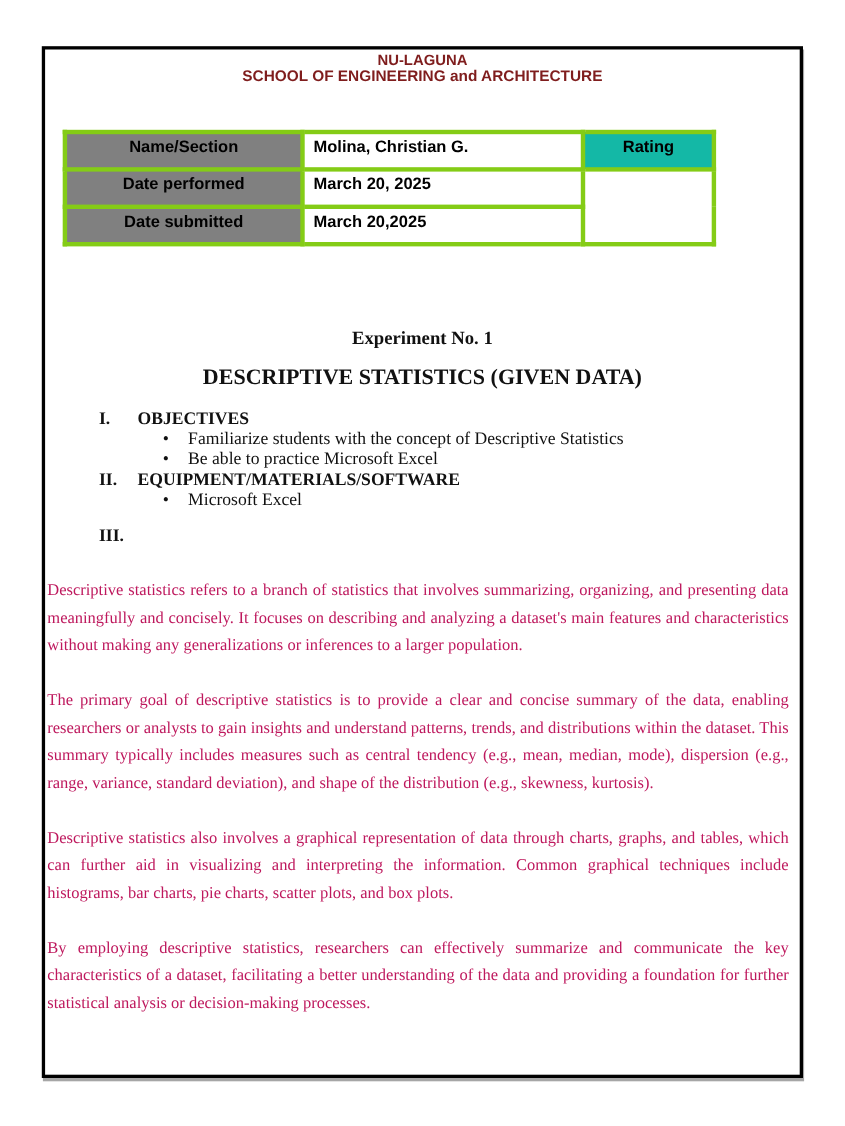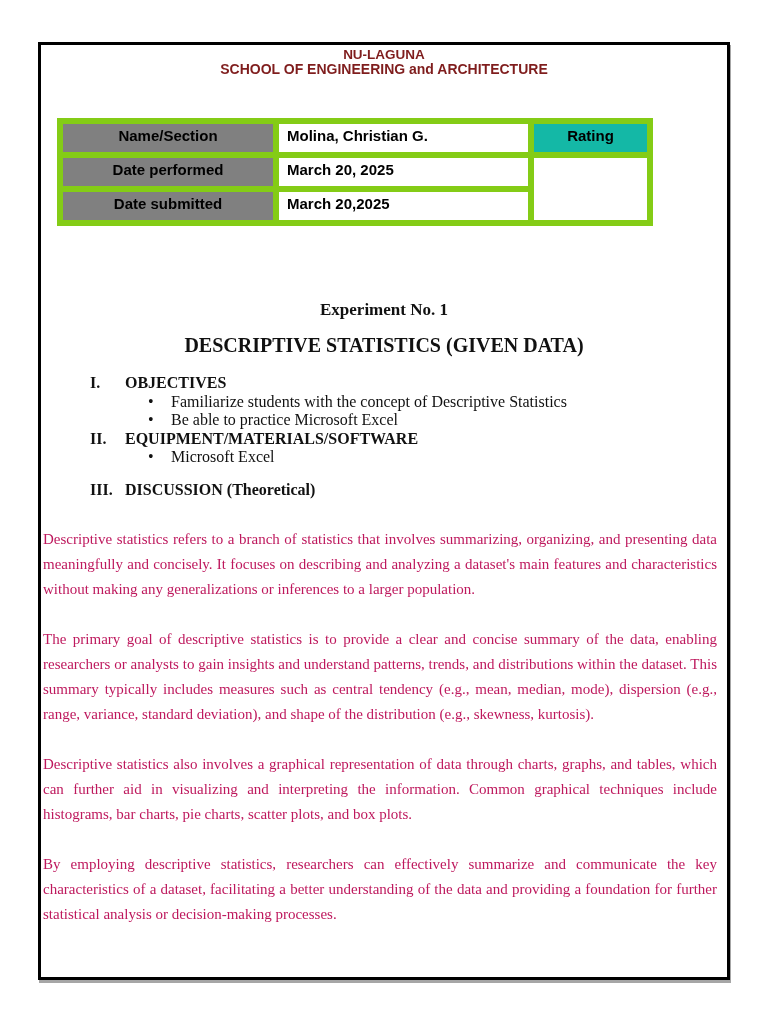--- a/index.html
+++ b/index.html
@@ -37,21 +37,21 @@
   
   table.info-table {
     border-collapse: collapse;
     margin: 41px 0 0 16px;
     font-family: "Liberation Sans", sans-serif;
     font-size: 15px;
     font-weight: bold;
     color: #000000;
   }
   table.info-table td {
-    border: 6px solid #84cc16;
+    border: 4px solid #84cc16;
     vertical-align: top;
     box-sizing: border-box;
     height: 34px;
   }
   td.label-cell {
     width: 216px;
     background: #808080;
     text-align: center;
     padding-top: 3px;
   }
@@ -162,21 +162,20 @@
       <span class="section-numeral">II.</span>
       <span class="section-heading">EQUIPMENT/MATERIALS/SOFTWARE</span>
     </div>
     <div class="bullet-row">
       <span class="bullet-glyph"></span>
       <span>Microsoft Excel</span>
     </div>
 
     <div class="section-row section-discussion">
       <span class="section-numeral">III.</span>
-      <span class="section-heading">DISCUSSION (Theoretical)</span>
     </div>
 
   </div>
 
   <div class="discussion">
     <p>Descriptive statistics refers to a branch of statistics that involves summarizing, organizing, and presenting data meaningfully and concisely. It focuses on describing and analyzing a dataset's main features and characteristics without making any generalizations or inferences to a larger population.</p>
     <p>The primary goal of descriptive statistics is to provide a clear and concise summary of the data, enabling researchers or analysts to gain insights and understand patterns, trends, and distributions within the dataset. This summary typically includes measures such as central tendency (e.g., mean, median, mode), dispersion (e.g., range, variance, standard deviation), and shape of the distribution (e.g., skewness, kurtosis).</p>
     <p>Descriptive statistics also involves a graphical representation of data through charts, graphs, and tables, which can further aid in visualizing and interpreting the information. Common graphical techniques include histograms, bar charts, pie charts, scatter plots, and box plots.</p>
     <p>By employing descriptive statistics, researchers can effectively summarize and communicate the key characteristics of a dataset, facilitating a better understanding of the data and providing a foundation for further statistical analysis or decision-making processes.</p>
   </div>

